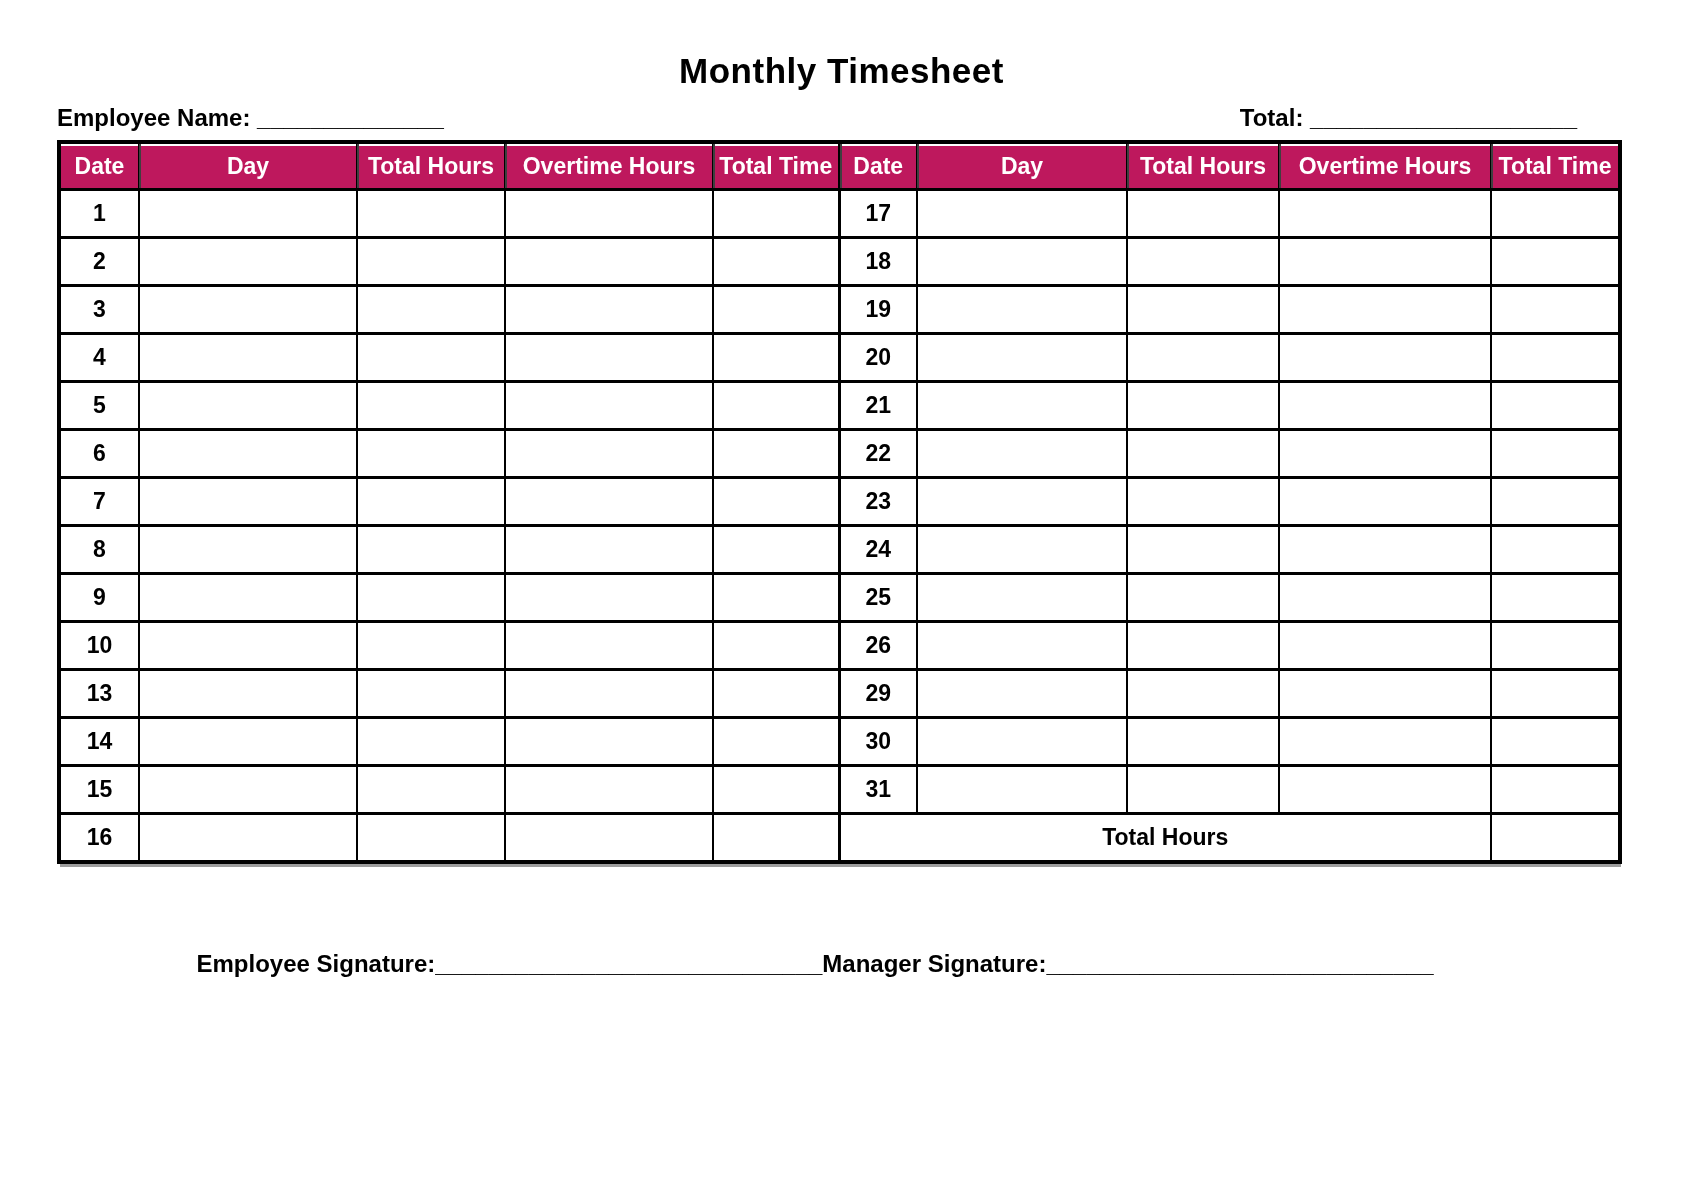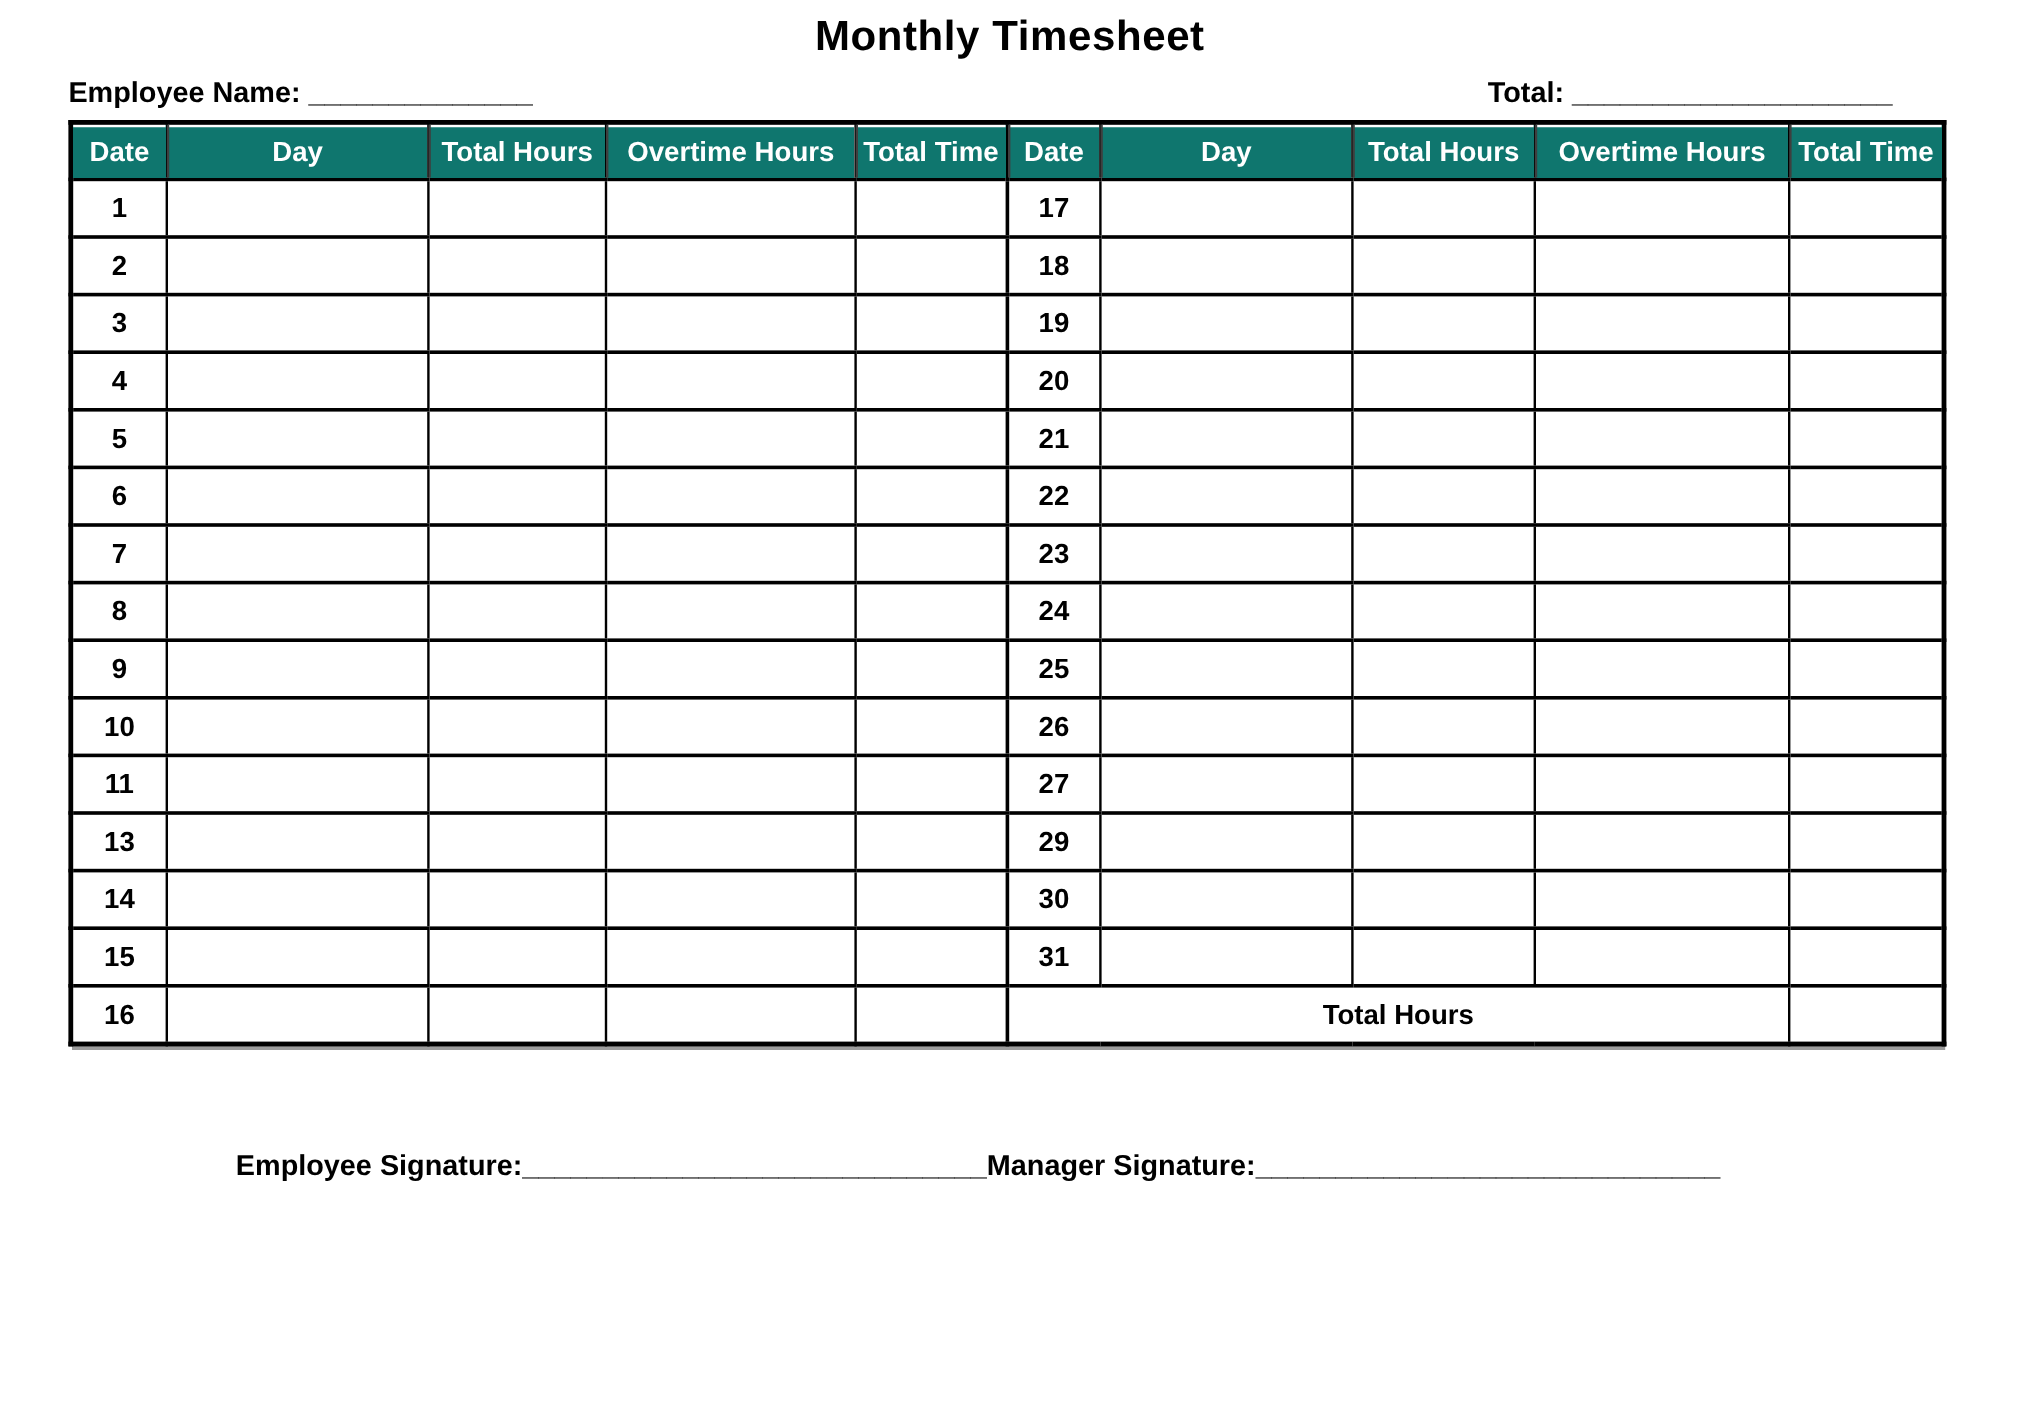--- a/index.html
+++ b/index.html
@@ -8,21 +8,22 @@
     background: #ffffff;
   }
   body {
     width: 1683px;
     height: 1190px;
     font-family: "Liberation Sans", sans-serif;
     color: #000000;
     overflow: hidden;
   }
   .title {
-    margin: 11px;
+    margin: 1px;
+    padding-top: 50px;
     text-align: center;
     font-size: 35px;
     font-weight: bold;
     letter-spacing: 0.5px;
   }
   .meta-row {
     width: 1561px;
     margin: 13px 0 8px 57px;
     display: flex;
     justify-content: space-between;
@@ -36,21 +37,21 @@
     margin-left: 57px;
     box-shadow: 3px 3px 0 #9c9c9c;
   }
   table {
     width: 100%;
     border-collapse: collapse;
     table-layout: fixed;
     border: 4px solid #000000;
   }
   th {
-    background: #0f766e;
+    background: #be185d;
     color: #ffffff;
     font-size: 23px;
     font-weight: bold;
     height: 44px;
     border: 2px solid #000000;
     position: relative;
     box-shadow: inset 0 2px 0 #ffffff;
     padding: 0;
     text-align: center;
   }
@@ -246,32 +247,20 @@
           <td></td>
           <td></td>
           <td></td>
           <td class="mid">26</td>
           <td></td>
           <td></td>
           <td></td>
           <td></td>
         </tr>
         <tr>
-          <td>11</td>
-          <td></td>
-          <td></td>
-          <td></td>
-          <td></td>
-          <td class="mid">27</td>
-          <td></td>
-          <td></td>
-          <td></td>
-          <td></td>
-        </tr>
-        <tr>
           <td>13</td>
           <td></td>
           <td></td>
           <td></td>
           <td></td>
           <td class="mid">29</td>
           <td></td>
           <td></td>
           <td></td>
           <td></td>

